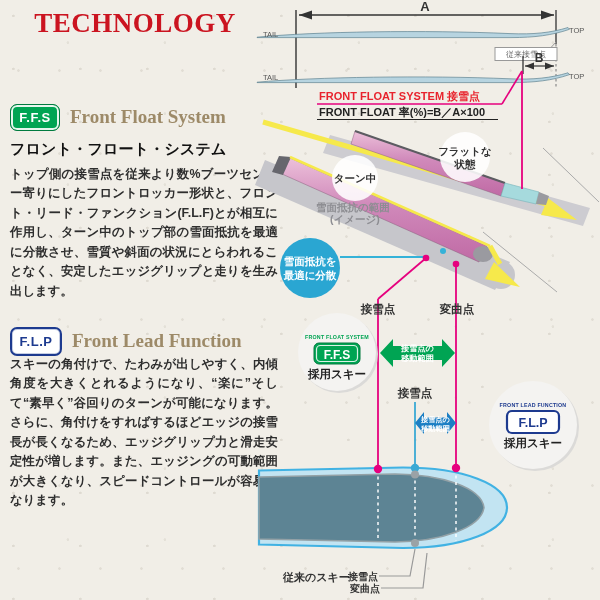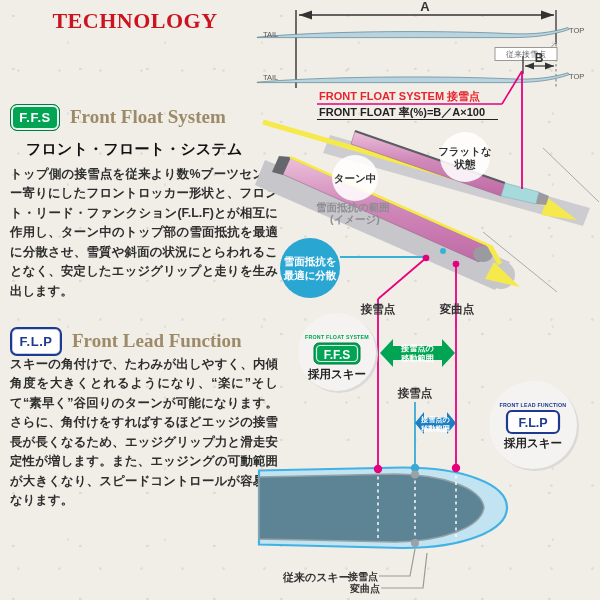--- a/index.html
+++ b/index.html
@@ -8,31 +8,31 @@
     background-color:#f1eee7;
     background-image:
       radial-gradient(circle at 20% 30%, rgba(110,100,80,.14) 1px, transparent 1.6px),
       radial-gradient(circle at 70% 60%, rgba(110,100,80,.10) 1px, transparent 1.6px),
       radial-gradient(circle at 45% 85%, rgba(110,100,80,.12) 1px, transparent 1.6px);
     background-size:67px 53px, 97px 71px, 41px 83px;
     position:relative;}
   .stage{position:absolute;inset:0;width:600px;height:600px;}
   .left-col{position:absolute;left:10px;top:0;width:268px;height:600px;}
   .page-title{position:absolute;left:0;top:8px;width:250px;margin:0;text-align:center;
-    font-family:"Liberation Serif",serif;font-weight:700;font-size:22px;letter-spacing:.5px;color:#cb1420;}
+    font-family:"Liberation Serif",serif;font-weight:700;font-size:27px;letter-spacing:.5px;color:#cb1420;}
   .feature{position:absolute;left:0;width:268px;}
   .feature.ffs-sec{top:103px;}
   .feature.flp-sec{top:327px;}
   .feat-row{display:flex;align-items:center;gap:10px;height:28px;}
   .logo-badge{display:inline-flex;align-items:center;justify-content:center;
     width:48px;height:25px;border-radius:7px;font-weight:700;font-size:13px;letter-spacing:.5px;flex:0 0 auto;}
   .logo-badge.ffs{background:#00a453;color:#fff;border:1.5px solid #007a3e;box-shadow:inset 0 0 0 2px rgba(255,255,255,.9);}
   .logo-badge.flp{background:#fff;color:#1d3a8f;border:2.5px solid #1d3a8f;box-shadow:inset 0 0 0 1px rgba(29,58,143,.25);}
   .feat-en{font-family:"Liberation Serif",serif;font-size:19px;font-weight:700;color:#9d8a68;}
-  .feat-ja{margin:9px 0 6px 16px;font-size:15px;font-weight:800;color:#111;letter-spacing:.2px;}
+  .feat-ja{margin:9px 0 6px 0;font-size:15px;font-weight:800;color:#111;letter-spacing:.2px;}
   .feat-body{margin:0;font-size:12.4px;line-height:1.57;font-weight:700;color:#2e2e2e;text-align:justify;}
   svg text{font-family:"Liberation Sans",sans-serif;}
   .svg-diagrams{position:absolute;left:255px;top:0;}
 </style>
 </head>
 <body>
 
 <div class="stage">
 
   <div class="left-col">

